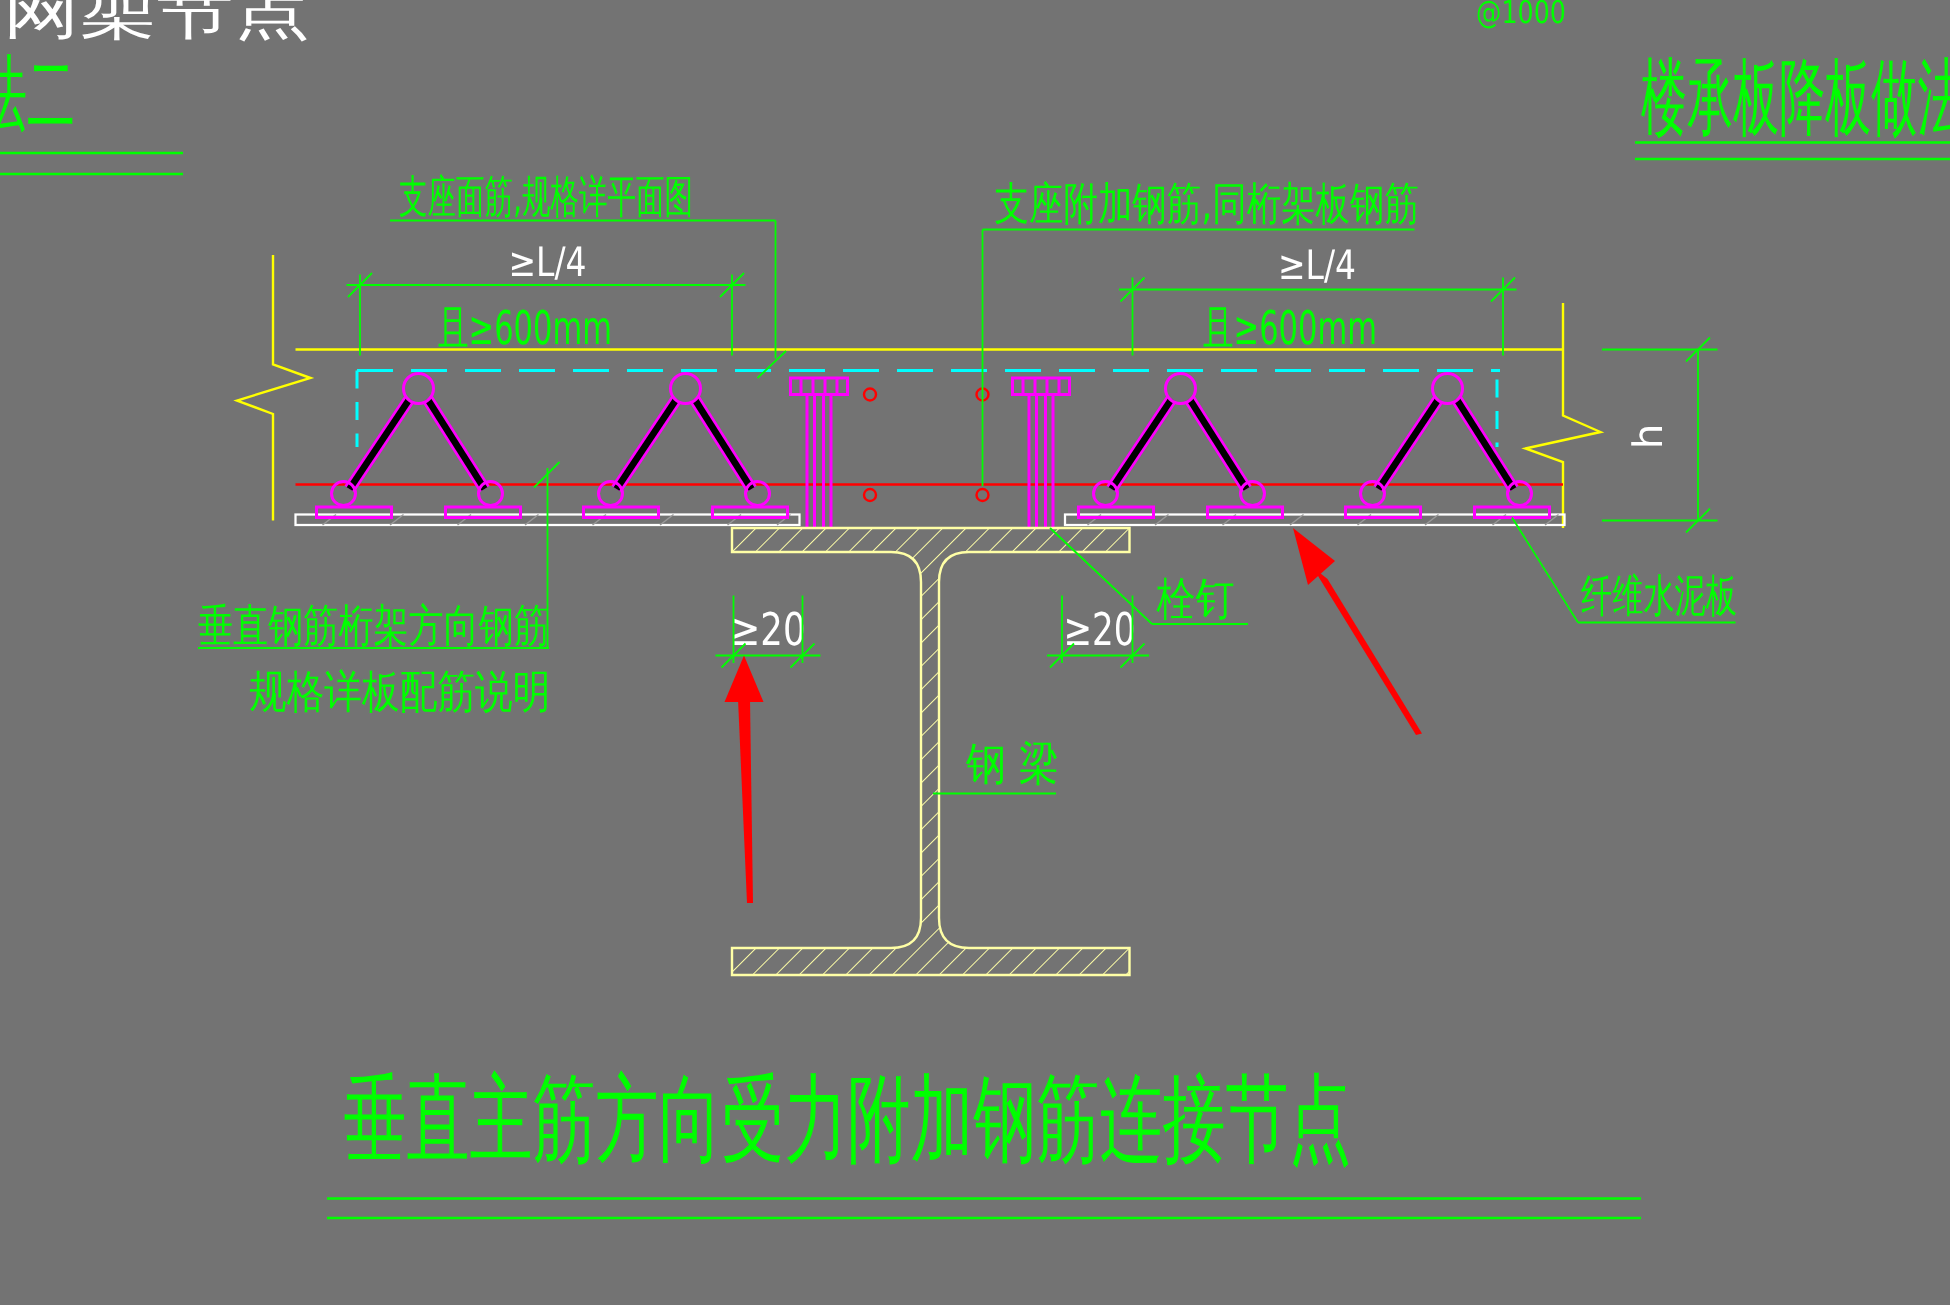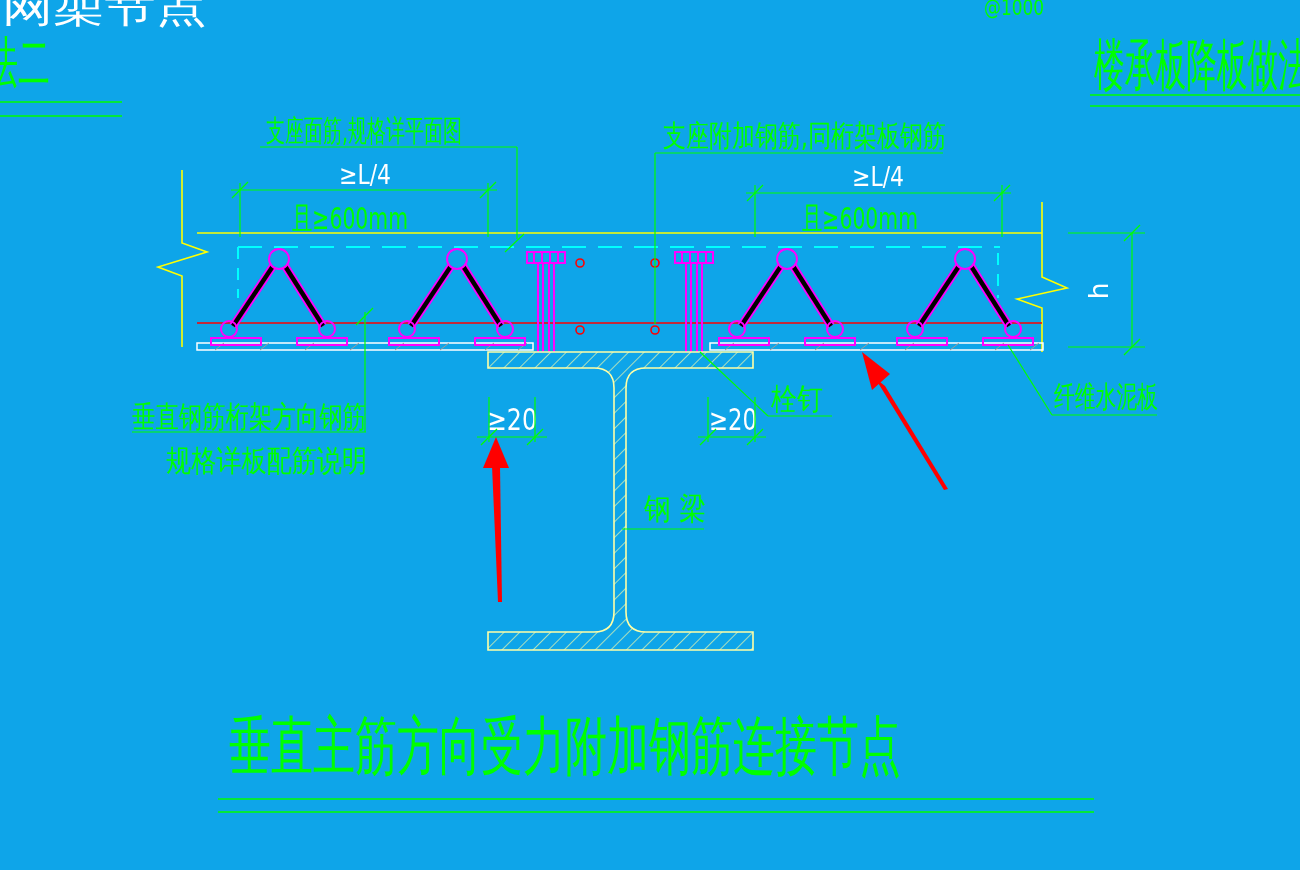--- a/index.html
+++ b/index.html
@@ -1,16 +1,16 @@
 <!DOCTYPE html>
 <html><head>
 <meta charset="utf-8">
 <style>
   html,body{margin:0;padding:0;background:#000;}
-  .stage{position:relative;width:1300px;height:870px;background:#0ea5e9;overflow:hidden;
+  .stage{position:relative;width:1300px;height:870px;background:#737373;overflow:hidden;
          font-family:"DejaVu Sans",sans-serif;}
   svg{display:block;}
   text{font-family:"DejaVu Sans",sans-serif;}
   .t-green{fill:#00ff00;}
   .t-white{fill:#ffffff;}
   .ln-green{stroke:#00ff00;stroke-width:1.6;fill:none;}
   .ln-green-thin{stroke:#00ff00;stroke-width:1.2;fill:none;}
   .ln-yellow{stroke:#ffff00;stroke-width:1.6;fill:none;}
   .ln-cyan{stroke:#00ffff;stroke-width:2;fill:none;stroke-dasharray:24 12;}
   .ln-cyan-v{stroke:#00ffff;stroke-width:2;fill:none;stroke-dasharray:12 9;}

